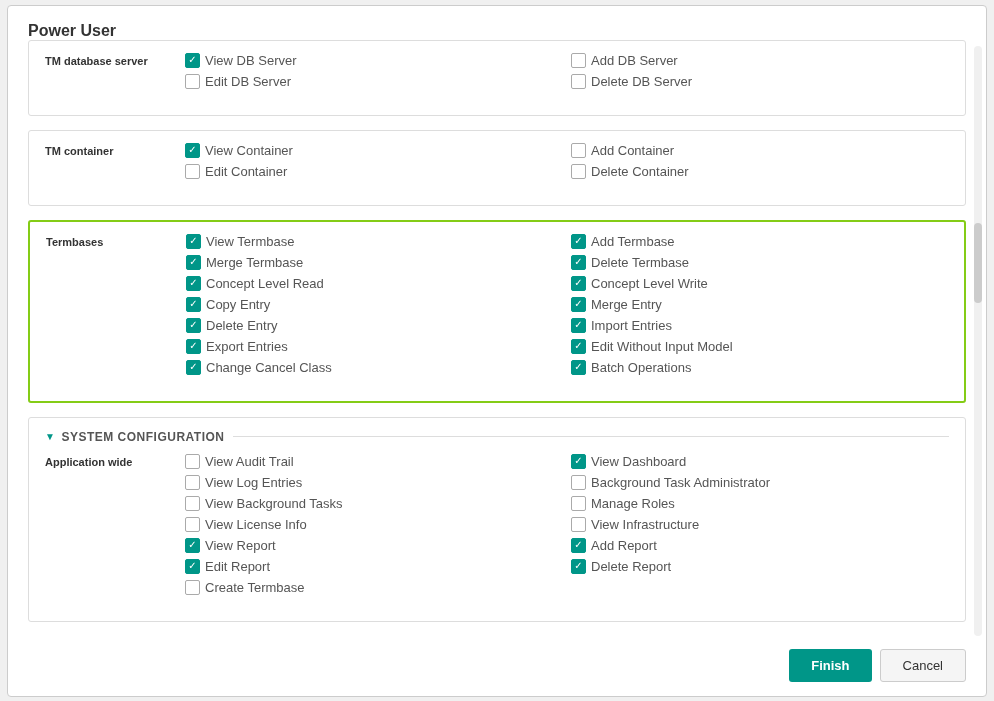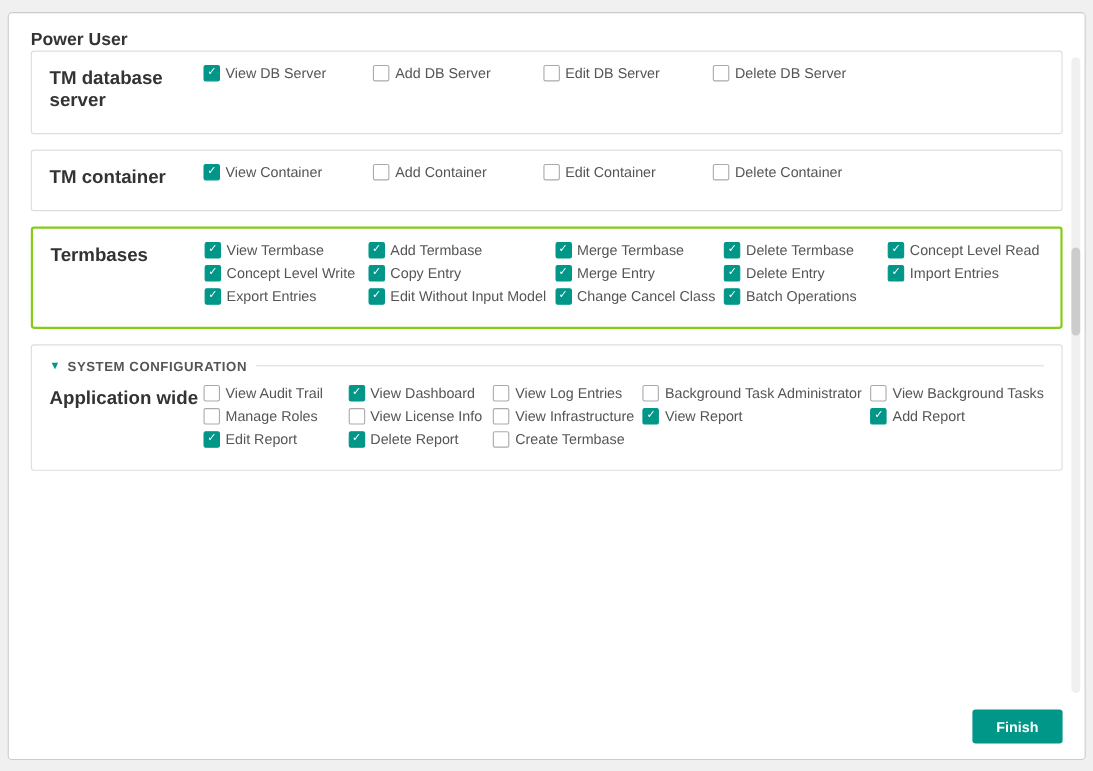--- a/index.html
+++ b/index.html
@@ -58,28 +58,28 @@
     }
     .perm-row {
       display: flex;
       align-items: flex-start;
       margin-bottom: 8px;
     }
     .perm-label {
       width: 140px;
       font-weight: bold;
       color: #333;
-      font-size: 17px;
+      font-size: 11px;
       padding-top: 2px;
       flex-shrink: 0;
     }
     .perm-items {
       flex: 1;
       display: grid;
-      grid-template-columns: repeat(5, 1fr);
+      grid-template-columns: repeat(2, 1fr);
       gap: 6px 8px;
     }
     .perm-item {
       display: flex;
       align-items: center;
       gap: 5px;
       white-space: nowrap;
     }
     .checkbox {
       width: 15px;
@@ -336,18 +336,19 @@
           <span class="perm-text">Create Termbase</span>
         </div>
         <div class="perm-item"></div>
         <div class="perm-item"></div>
       </div>
     </div>
   </div>
 
   <div class="dialog-footer">
     <button class="btn-finish">Finish</button>
+    <button class="btn-cancel">Cancel</button>
   </div>
 
   <div class="scrollbar-track">
     <div class="scrollbar-thumb"></div>
   </div>
 </div>
 
 </body></html>

